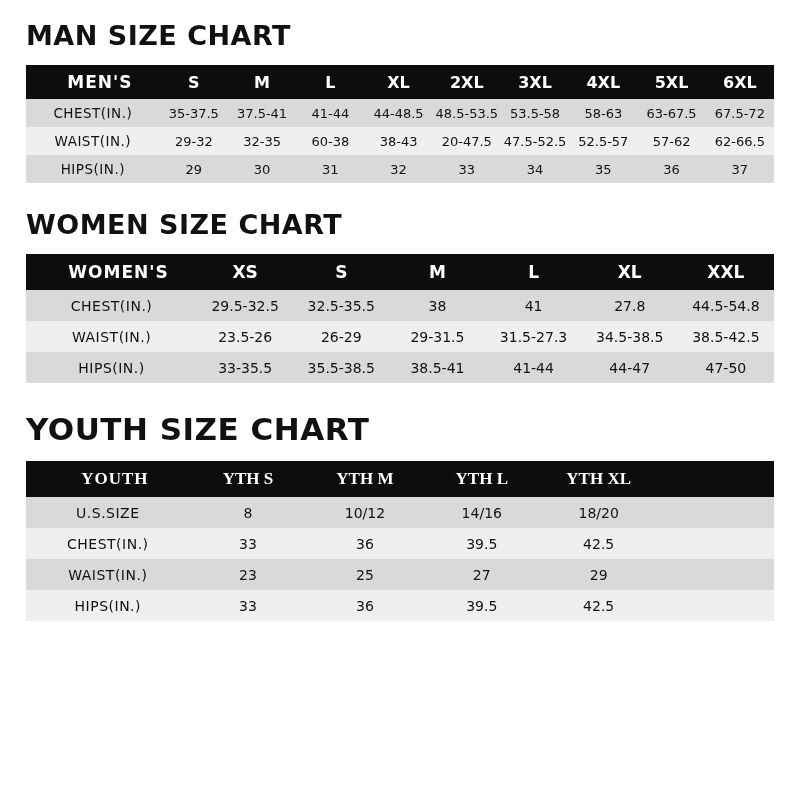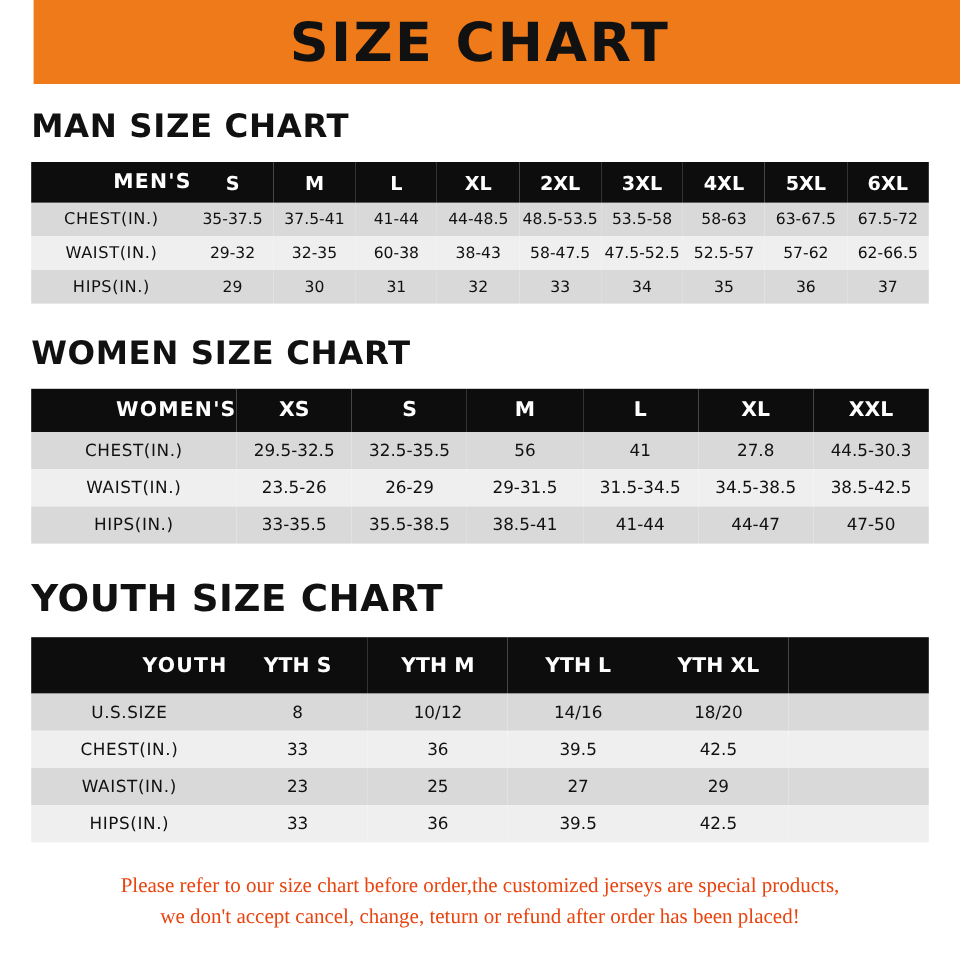--- a/index.html
+++ b/index.html
@@ -78,21 +78,21 @@
   table.size-table thead tr {
     background: #0d0d0d;
   }
   table.size-table thead th {
     color: #ffffff;
     font-weight: bold;
     height: 34px;
     font-size: 16px;
   }
   table.size-table thead th.rowlabel {
-    text-align: right;
+    text-align: center;
     padding-left: 14px;
     letter-spacing: 1px;
     font-size: 17px;
   }
   
   table.size-table tbody tr {
     height: 28px;
     padding-left: 36px;
   }
   table.size-table tbody tr.odd { background: #d9d9d9; }
@@ -100,21 +100,21 @@
   table.size-table tbody td {
     font-size: 13px;
   }
   table.size-table tbody td.rowlabel {
     text-align: center;
     font-size: 13.5px;
     letter-spacing: 0.5px;
   }
 
   
-  table.youth thead th { height: 47px; font-size: 17px; }
+  table.youth thead th { height: 36px; font-size: 17px; font-family: Liberation Serif, serif; }
   table.youth tbody tr { height: 31px; }
   table.youth tbody td { font-size: 14px; }
   table.youth tbody td.rowlabel { font-size: 14px; }
 
   table.women thead th { height: 36px; font-size: 17px; margin-top: 28px; }
   table.women tbody tr { height: 31px; }
   table.women tbody td { font-size: 14px; text-align: center; }
   table.women tbody td.rowlabel { font-size: 14px; }
 
   
@@ -127,24 +127,20 @@
     font-size: 17.5px;
     line-height: 1.5;
   }
   .note .line { display: block; }
 </style>
 </head>
 <body>
 
 <div class="page">
 
-  <div class="banner">
-    <div class="banner-left-block"></div>
-    <div class="banner-title">SIZE CHART</div>
-  </div>
 
   <div class="content">
 
     <div class="section-title t-man">MAN SIZE CHART</div>
     <table class="size-table man">
       <thead>
         <tr>
           <th class="rowlabel" style="width:16%">MEN'S</th>
           <th>S</th>
           <th>M</th>
@@ -169,21 +165,21 @@
           <td>58-63</td>
           <td>63-67.5</td>
           <td>67.5-72</td>
         </tr>
         <tr class="even">
           <td class="rowlabel">WAIST(IN.)</td>
           <td>29-32</td>
           <td>32-35</td>
           <td>60-38</td>
           <td>38-43</td>
-          <td>58-47.5</td>
+          <td>20-47.5</td>
           <td>47.5-52.5</td>
           <td>52.5-57</td>
           <td>57-62</td>
           <td>62-66.5</td>
         </tr>
         <tr class="odd">
           <td class="rowlabel">HIPS(IN.)</td>
           <td>29</td>
           <td>30</td>
           <td>31</td>
@@ -208,31 +204,31 @@
           <th>L</th>
           <th>XL</th>
           <th>XXL</th>
         </tr>
       </thead>
       <tbody>
         <tr class="odd">
           <td class="rowlabel">CHEST(IN.)</td>
           <td>29.5-32.5</td>
           <td>32.5-35.5</td>
-          <td>56</td>
+          <td>38</td>
           <td>41</td>
           <td>27.8</td>
-          <td>44.5-30.3</td>
+          <td>44.5-54.8</td>
         </tr>
         <tr class="even">
           <td class="rowlabel">WAIST(IN.)</td>
           <td>23.5-26</td>
           <td>26-29</td>
           <td>29-31.5</td>
-          <td>31.5-34.5</td>
+          <td>31.5-27.3</td>
           <td>34.5-38.5</td>
           <td>38.5-42.5</td>
         </tr>
         <tr class="odd">
           <td class="rowlabel">HIPS(IN.)</td>
           <td>33-35.5</td>
           <td>35.5-38.5</td>
           <td>38.5-41</td>
           <td>41-44</td>
           <td>44-47</td>
@@ -282,19 +278,15 @@
           <td class="rowlabel">HIPS(IN.)</td>
           <td>33</td>
           <td>36</td>
           <td>39.5</td>
           <td>42.5</td>
           <td></td>
         </tr>
       </tbody>
     </table>
 
-    <div class="note">
-      <span class="line">Please refer to our size chart before order,the customized jerseys are special products,</span>
-      <span class="line">we don't accept cancel, change, teturn or refund after order has been placed!</span>
-    </div>
 
   </div>
 </div>
 
 </body></html>

